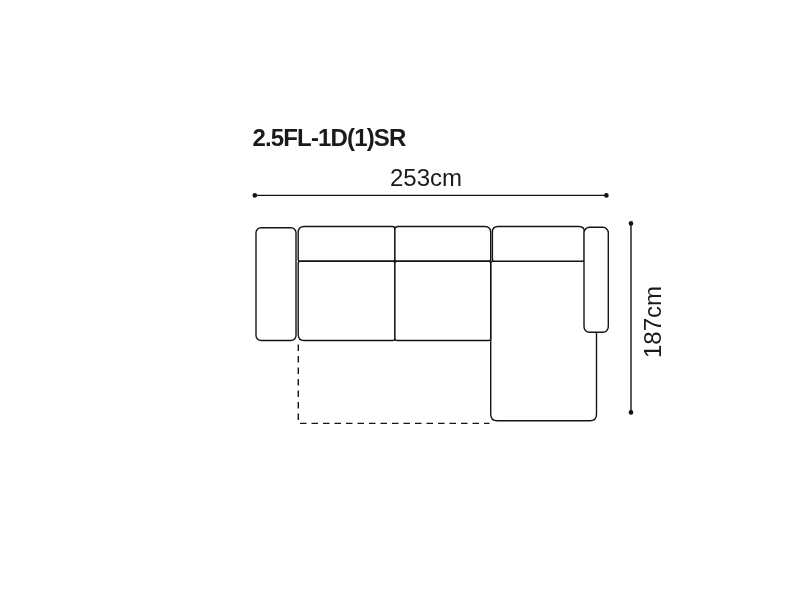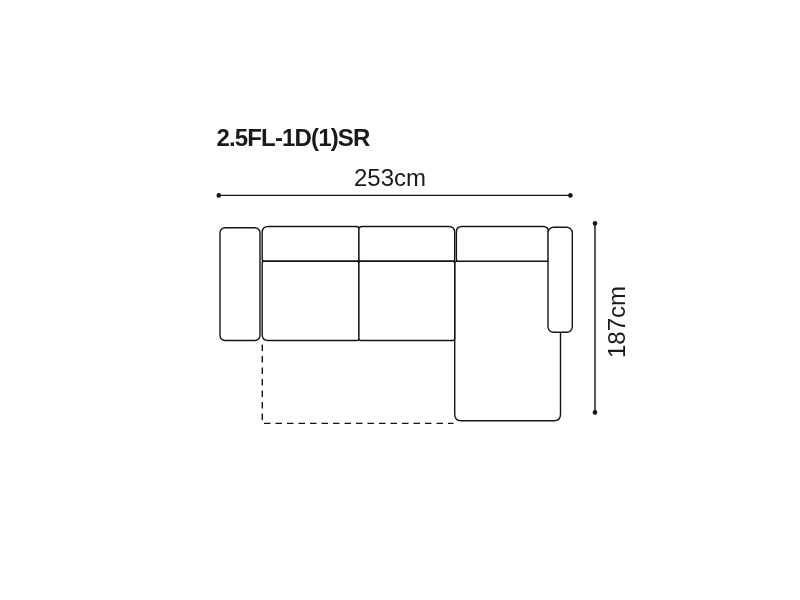--- a/index.html
+++ b/index.html
@@ -1,17 +1,17 @@
 <!DOCTYPE html>
 <html><head>
 <meta charset="utf-8">
 <style>
   html,body{margin:0;padding:0;background:#ffffff;}
   .stage{position:relative;width:707px;height:600px;background:#c2410c;overflow:hidden;
-         font-family:"Liberation Sans", sans-serif;}
+         font-family:"Liberation Sans", sans-serif;margin-left:36px;}
 </style>
 </head>
 <body>
 <div class="stage">
 <svg width="800" height="600" viewBox="0 0 800 600" xmlns="http://www.w3.org/2000/svg">
 
   <rect x="0" y="0" width="800" height="600" fill="#ffffff"></rect>
 
   <text x="216.5" y="146" font-family="Liberation Sans, sans-serif" font-size="24" font-weight="bold" fill="#1a1a1a" letter-spacing="-0.85">2.5FL-1D(1)SR</text>
 

